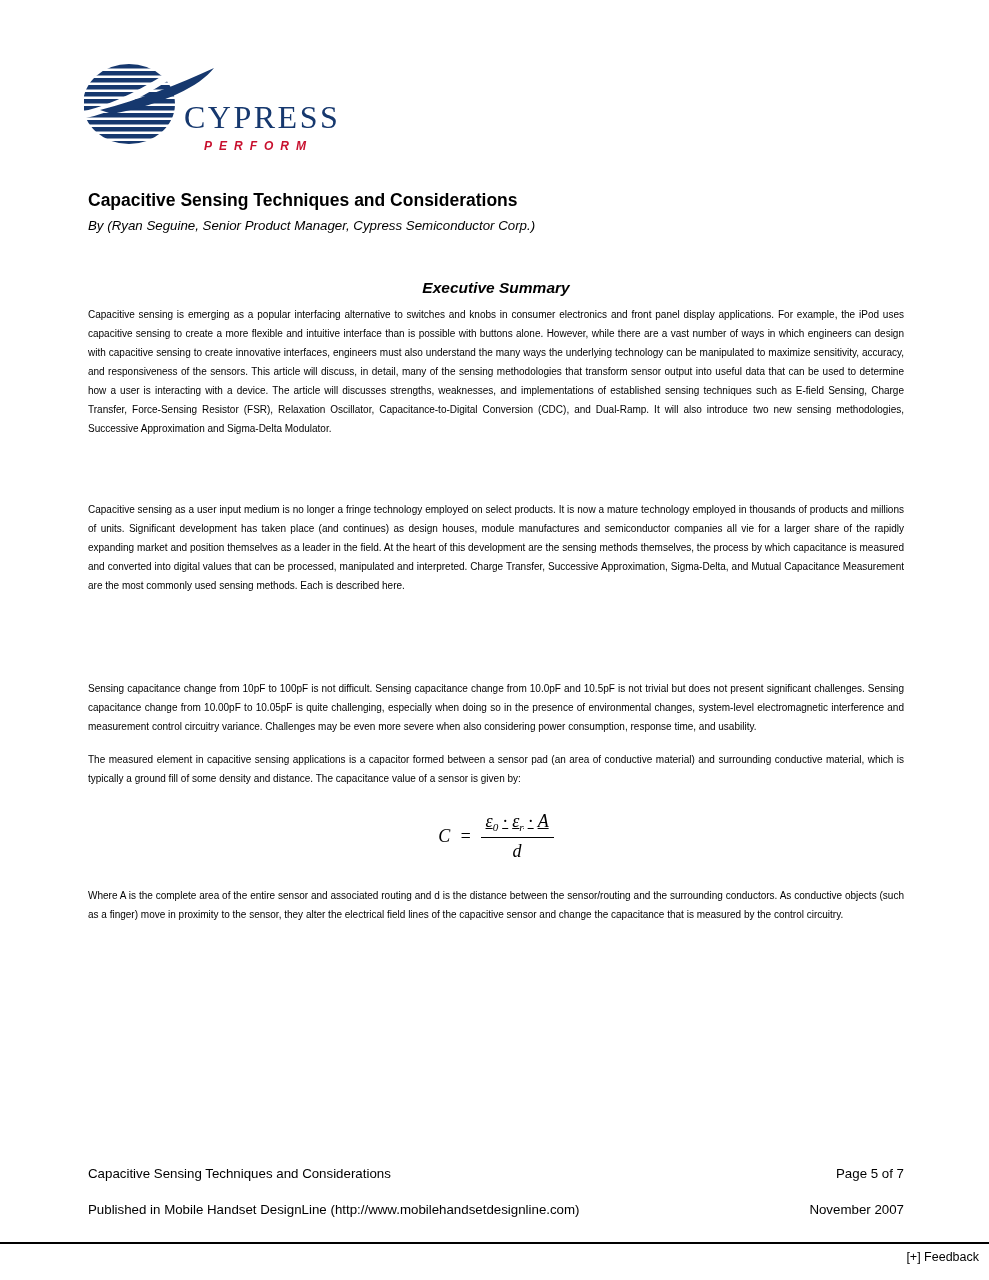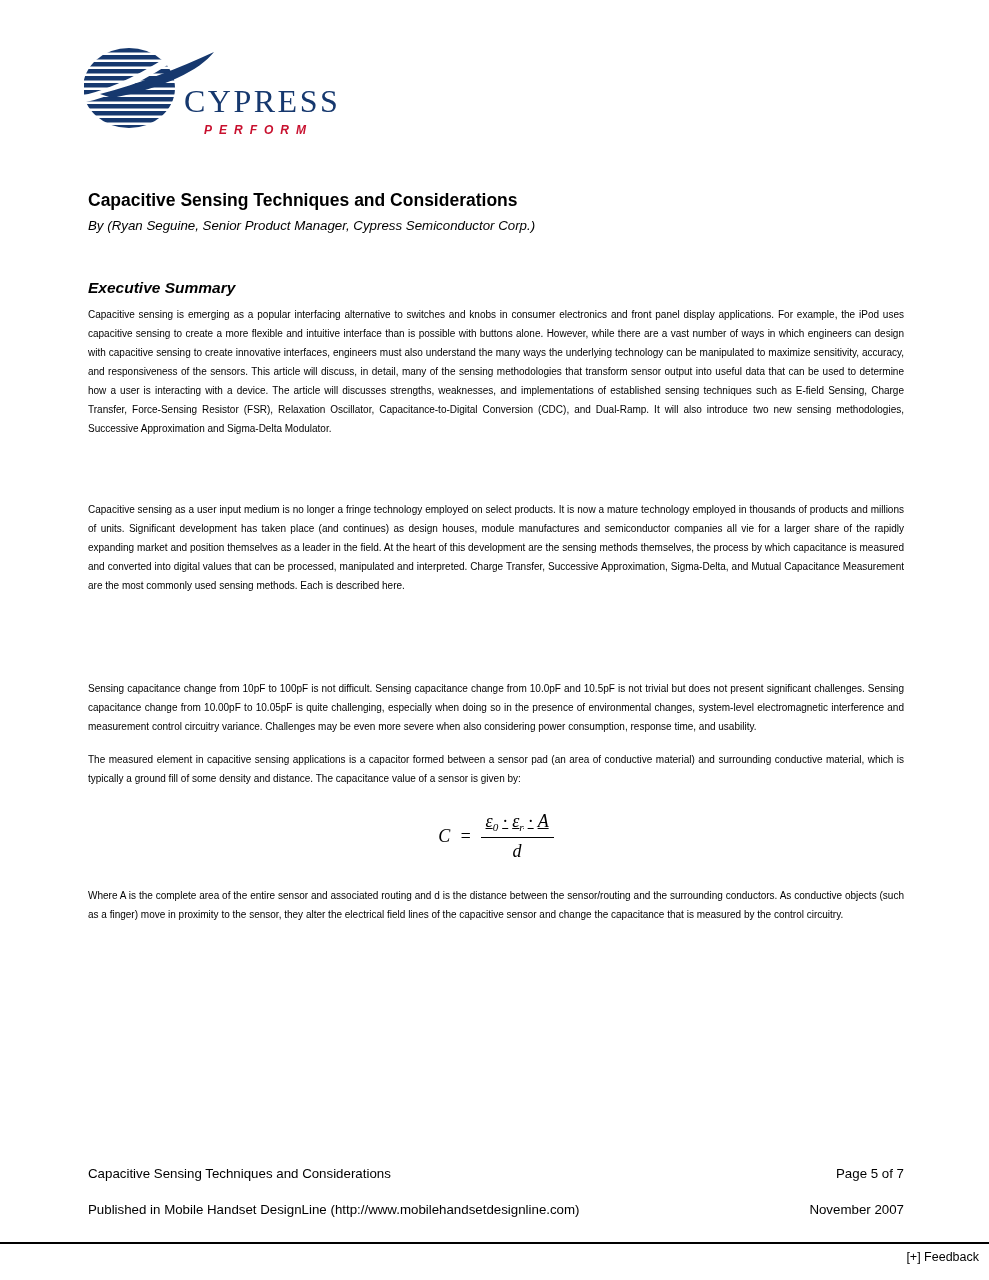--- a/index.html
+++ b/index.html
@@ -2,36 +2,36 @@
 <html style="--navy: #16386E; --red: #C8102E;"><head>
 <meta charset="utf-8">
 <style>
   html,body { margin:0; padding:0; background:#ffffff; }
   .page {
     position:relative; width:989px; height:1280px; background:#fff;
     color:#000; font-family:"Liberation Sans", sans-serif; overflow:hidden;
   }
 
   
-  .logo-block { position:absolute; left:84px; top:44px; width:340px; height:102px; }
+  .logo-block { position:absolute; left:84px; top:60px; width:340px; height:102px; }
   .navy-fill { fill:var(--navy,#16386E); }
   .red-fill  { fill:var(--red,#C8102E); }
   .logo-wordmark {
     font-family:"Liberation Serif", serif; font-size:32px; letter-spacing:2.5px;
   }
   .logo-tagline {
     font-family:"Liberation Sans", sans-serif; font-size:12px; letter-spacing:7px;
     font-style:italic; font-weight:bold;
   }
 
   
   .content { position:absolute; left:88px; top:190px; width:816px; }
   .title { font-size:17.5px; font-weight:bold; margin:0 0 7px 0; }
   .byline { font-size:13.3px; font-style:italic; margin:0 0 46px 0; }
-  .section-heading { font-size:15.5px; font-weight:bold; font-style:italic; margin:0 0 8px 0; }
+  .section-heading { font-size:15.5px; font-weight:bold; font-style:italic; margin:0 0 8px 0;text-align:center; }
   .para { font-size:10px; line-height:19px; text-align:justify; margin:0; }
   .sec-exec .para-1 { margin-bottom:62px; }
   .sec-exec { margin-bottom:84px; }
   .sec-problem .para-1 { margin-bottom:14px; }
 
   
   .formula {
     display:flex; justify-content:center; align-items:center; gap:9px;
     font-family:"Liberation Serif", serif; font-style:italic; font-size:18px;
     margin:22px 0 24px 0;

